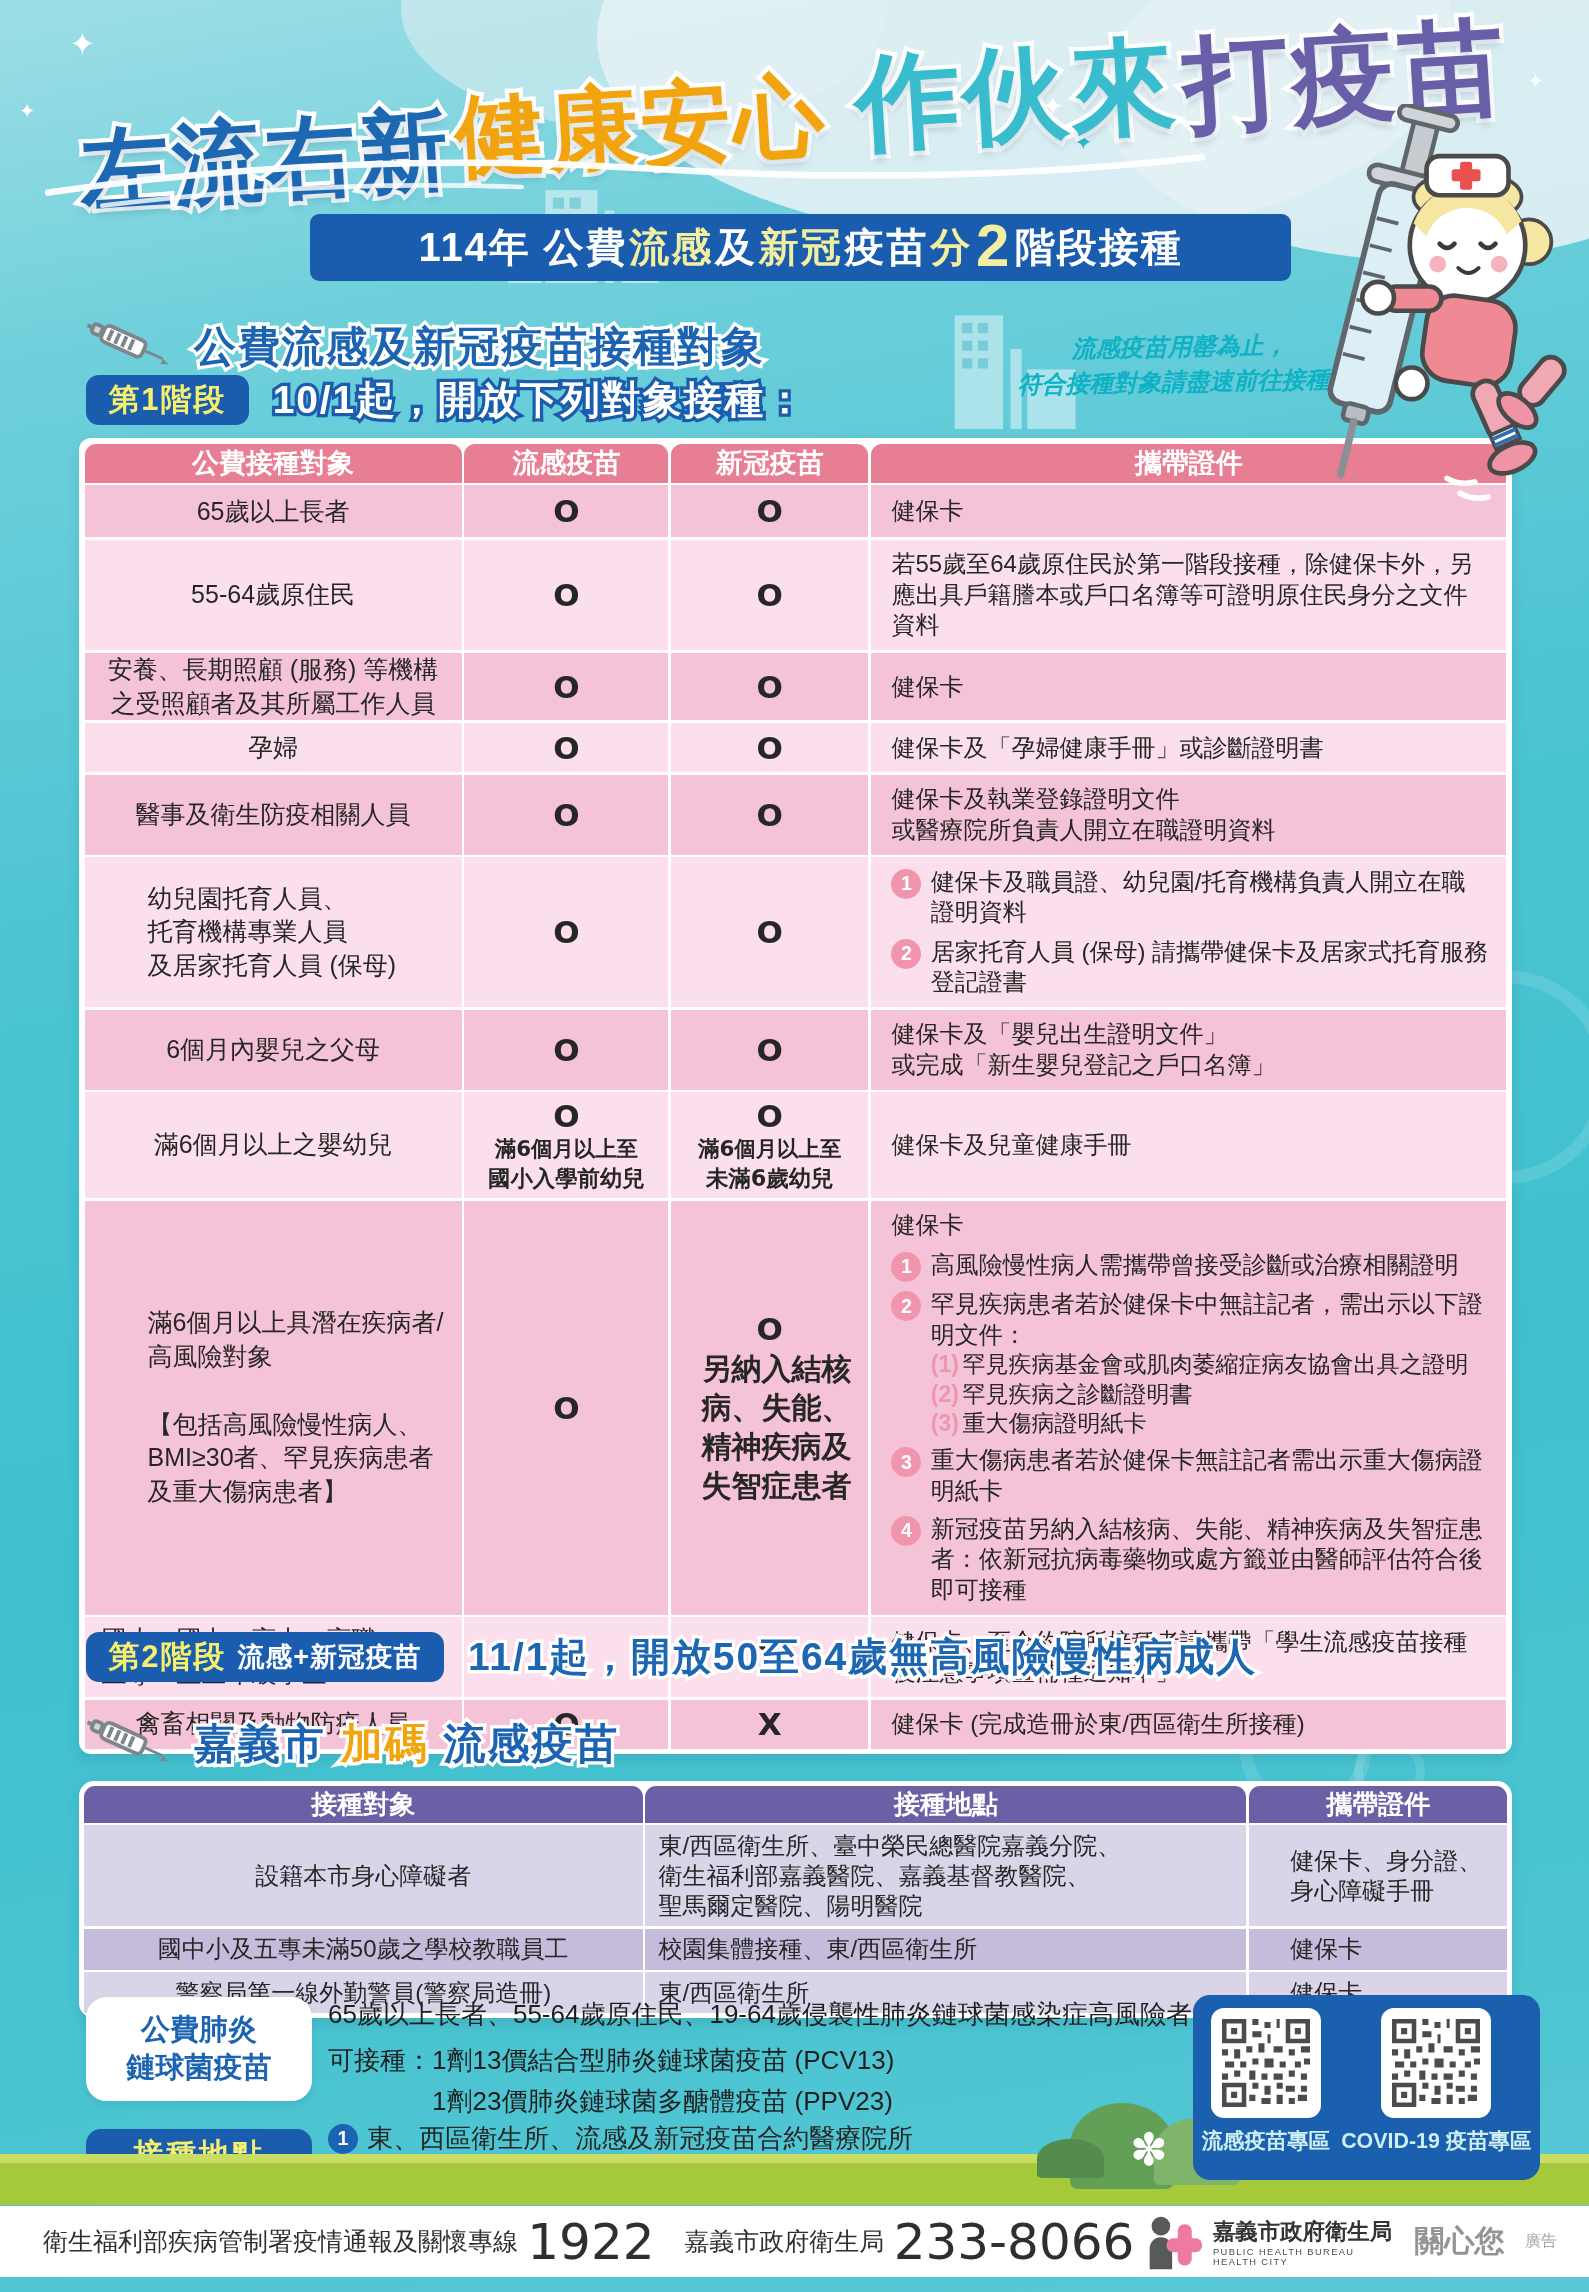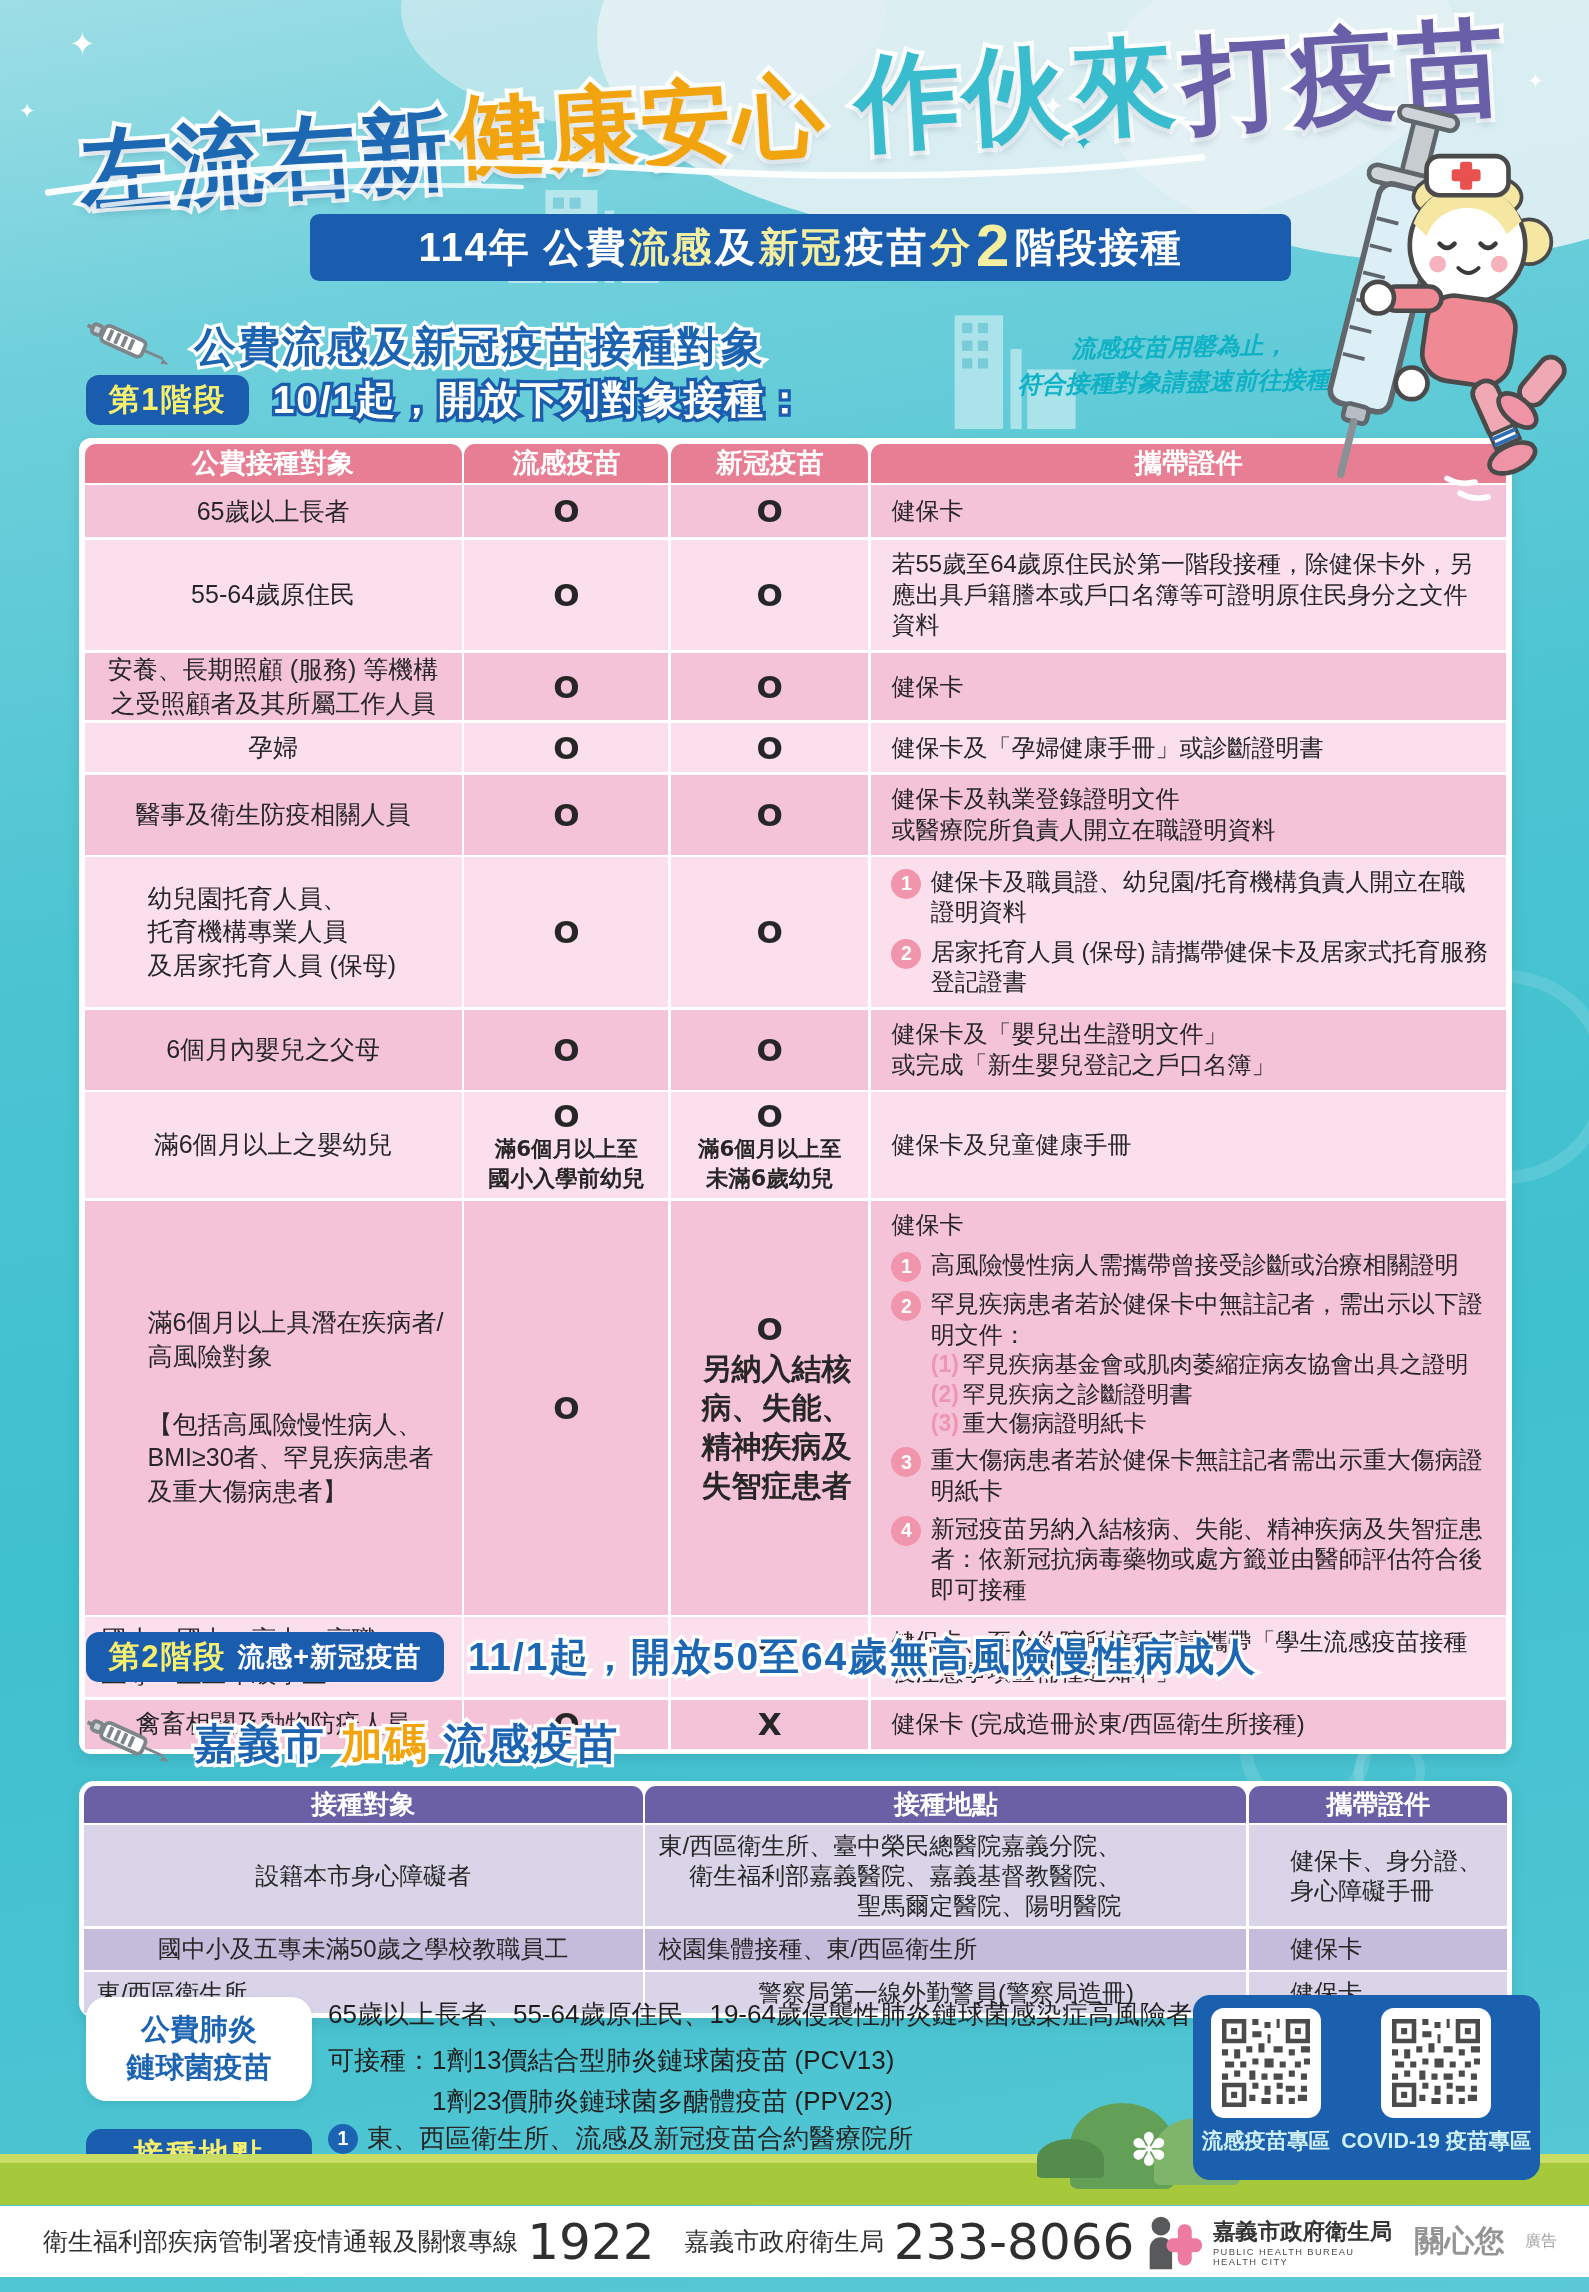--- a/index.html
+++ b/index.html
@@ -76,21 +76,21 @@
 .snum{color:#ee95b2;font-weight:700;font-size:23px;flex:0 0 auto}
 .stext{font-size:23px;line-height:1.27}
 
 
 #tbl2{position:absolute;left:79px;top:1781px;width:1433px;background:#fff;border-radius:15px;padding:4.7px;display:flex;flex-direction:column;gap:2.8px;box-shadow:0 5.6px 13px rgba(20,90,110,.15)}
 .tr2{display:grid;grid-template-columns:559px 601px 1fr;gap:2.8px}
 .tr2.head .td{background:#6b5fa6;color:#fff;font-size:26px;font-weight:700;border-radius:11.2px 11.2px 0 0;min-height:37px}
 .tr2.lv1 .td{background:#dad4e9}
 .tr2.lv2 .td{background:#c5bcdc}
 .td.t2c{font-size:24px}
-.td.p2{justify-content:flex-start;text-align:right;font-size:24px;line-height:1.24;padding:5.6px 13px}
+.td.p2{justify-content:flex-start;text-align:left;font-size:24px;line-height:1.24;padding:5.6px 13px}
 .td.d2{justify-content:flex-start;text-align:left;font-size:24px;line-height:1.24;padding:5.6px 13px 5.6px 41px}
 .rA .td{min-height:86px}.rB .td{min-height:34px}.rC .td{min-height:34px}
 
 
 #pneubox{position:absolute;left:86px;top:1997px;width:226px;height:104px;background:#fff;border-radius:20.5px;display:flex;align-items:center;justify-content:center;text-align:center;color:#1c64b2;font-size:29px;font-weight:900;line-height:1.3;box-shadow:0 3.7px 7.5px rgba(20,90,110,.12)}
 #pneutxt{position:absolute;left:328px;top:1997px;width:886px;color:#1e1e1e}
 #pneutxt .l1{font-size:26px;margin-bottom:11.2px}
 #pneutxt .l2{font-size:26px}
 #pneutxt .l3{font-size:26px;padding-left:104px;margin-top:5.6px}
 #locbadge{position:absolute;left:86px;top:2129px;width:226px;height:50px;background:#1a5cad;border-radius:15px;display:flex;align-items:center;justify-content:center;color:#f7ef6e;font-size:30px;font-weight:900;letter-spacing:2.8px}
@@ -462,22 +462,22 @@
 聖馬爾定醫院、陽明醫院</div>
       <div class="td d2 pre">健保卡、身分證、
 身心障礙手冊</div>
     </div>
     <div class="tr2 lv2 rB">
       <div class="td t2c">國中小及五專未滿50歲之學校教職員工</div>
       <div class="td p2">校園集體接種、東/西區衛生所</div>
       <div class="td d2">健保卡</div>
     </div>
     <div class="tr2 lv1 rC">
+      <div class="td t2c">警察局第一線外勤警員(警察局造冊)</div>
       <div class="td p2">東/西區衛生所</div>
-      <div class="td t2c">警察局第一線外勤警員(警察局造冊)</div>
       <div class="td d2">健保卡</div>
     </div>
   </div>
 
   <div id="pneubox" class="pre">公費肺炎
 鏈球菌疫苗</div>
   <div id="pneutxt">
     <div class="l1">65歲以上長者、55-64歲原住民、19-64歲侵襲性肺炎鏈球菌感染症高風險者</div>
     <div class="l2">可接種：1劑13價結合型肺炎鏈球菌疫苗 (PCV13)</div>
     <div class="l3">1劑23價肺炎鏈球菌多醣體疫苗 (PPV23)</div>

